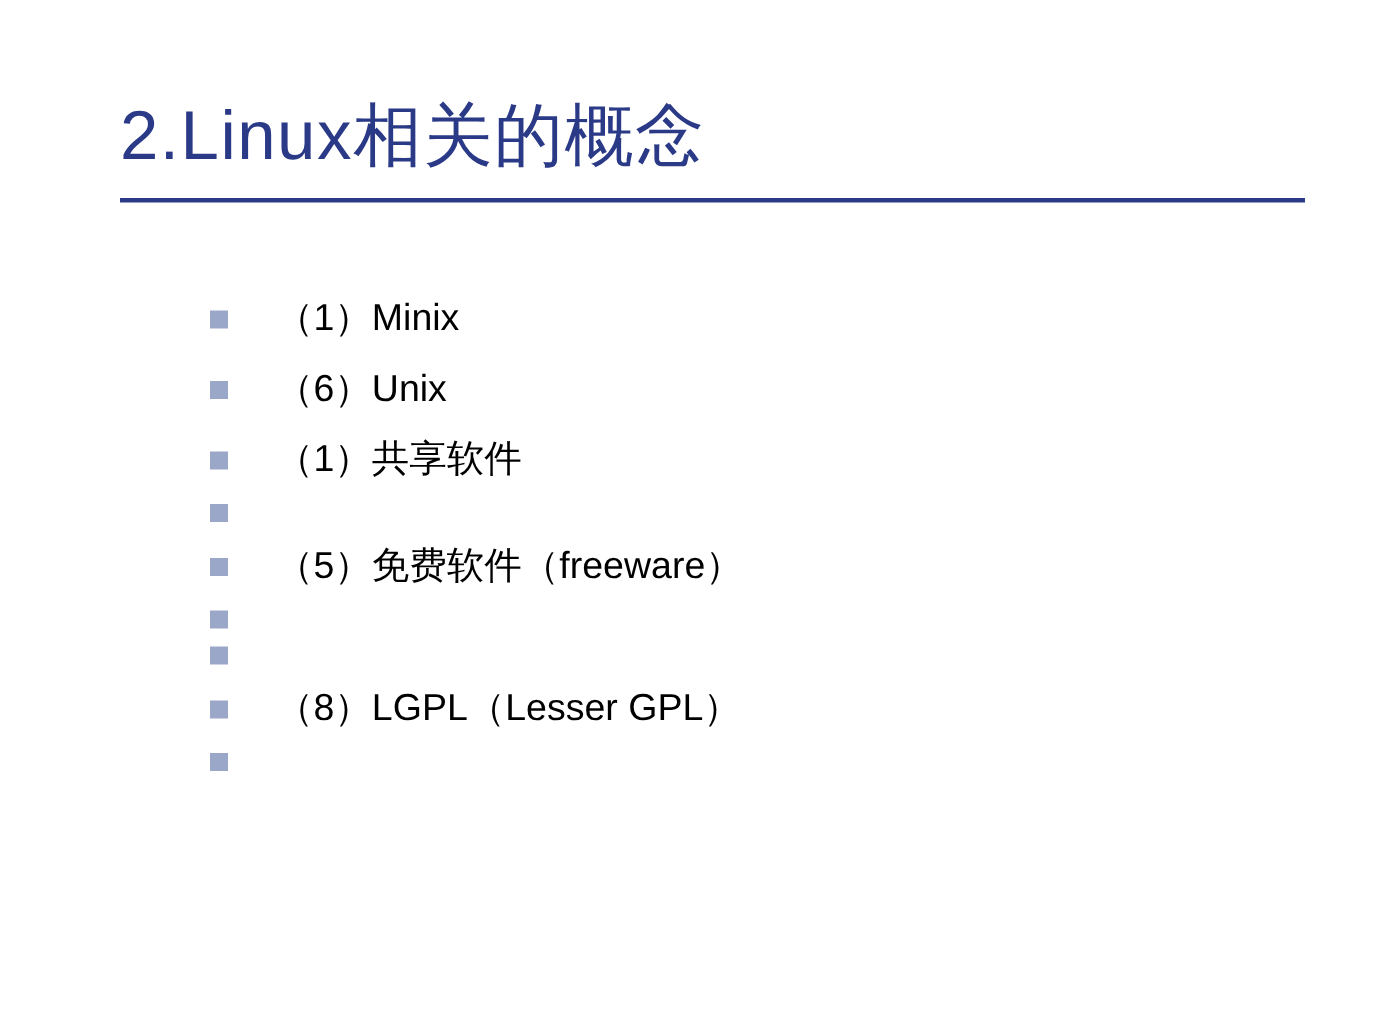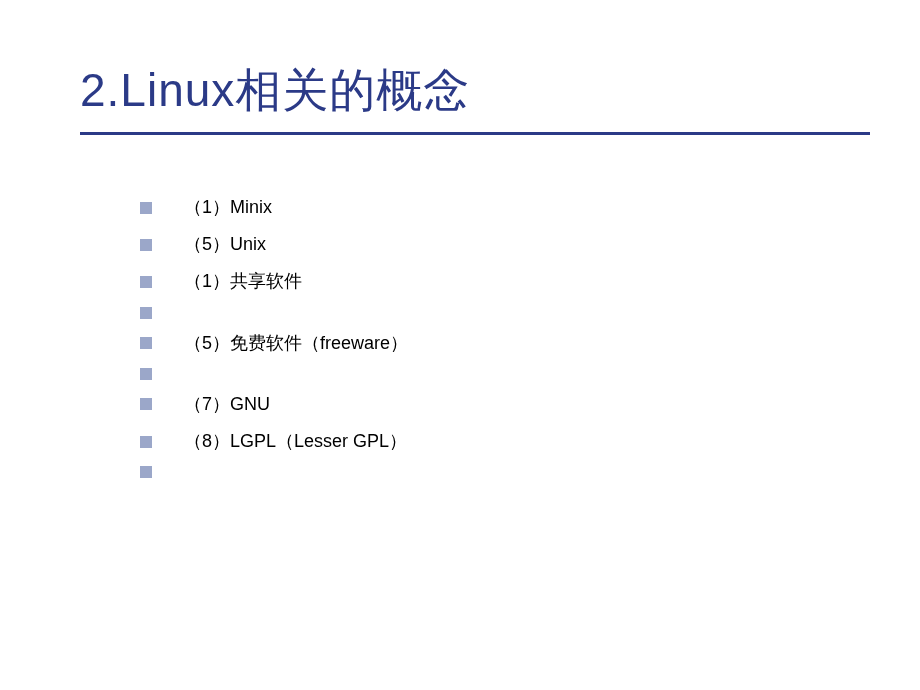--- a/index.html
+++ b/index.html
@@ -48,59 +48,58 @@
       margin-bottom: 12px;
     }
     .bullet-marker {
       width: 12px;
       height: 12px;
       background: #9ba7c9;
       margin-right: 32px;
       flex-shrink: 0;
     }
     .bullet-text {
-      font-size: 18px;
+      font-size: 25px;
       color: #000000;
       line-height: 1.4;
     }
   </style>
 </head>
 <body>
 
 <div class="slide">
   <div class="title-container">
     <h1 class="title">2.Linux相关的概念</h1>
   </div>
   <div class="title-underline"></div>
   <ul class="bullet-list">
     <li class="bullet-item">
       <span class="bullet-marker"></span>
       <span class="bullet-text">（1）Minix</span>
     </li>
     <li class="bullet-item">
       <span class="bullet-marker"></span>
-      <span class="bullet-text">（5）Unix</span>
+      <span class="bullet-text">（6）Unix</span>
     </li>
     <li class="bullet-item">
       <span class="bullet-marker"></span>
       <span class="bullet-text">（1）共享软件</span>
     </li>
     <li class="bullet-item">
       <span class="bullet-marker"></span>
     </li>
     <li class="bullet-item">
       <span class="bullet-marker"></span>
       <span class="bullet-text">（5）免费软件（freeware）</span>
     </li>
     <li class="bullet-item">
       <span class="bullet-marker"></span>
     </li>
     <li class="bullet-item">
       <span class="bullet-marker"></span>
-      <span class="bullet-text">（7）GNU</span>
     </li>
     <li class="bullet-item">
       <span class="bullet-marker"></span>
       <span class="bullet-text">（8）LGPL（Lesser GPL）</span>
     </li>
     <li class="bullet-item">
       <span class="bullet-marker"></span>
     </li>
   </ul>
 </div>

